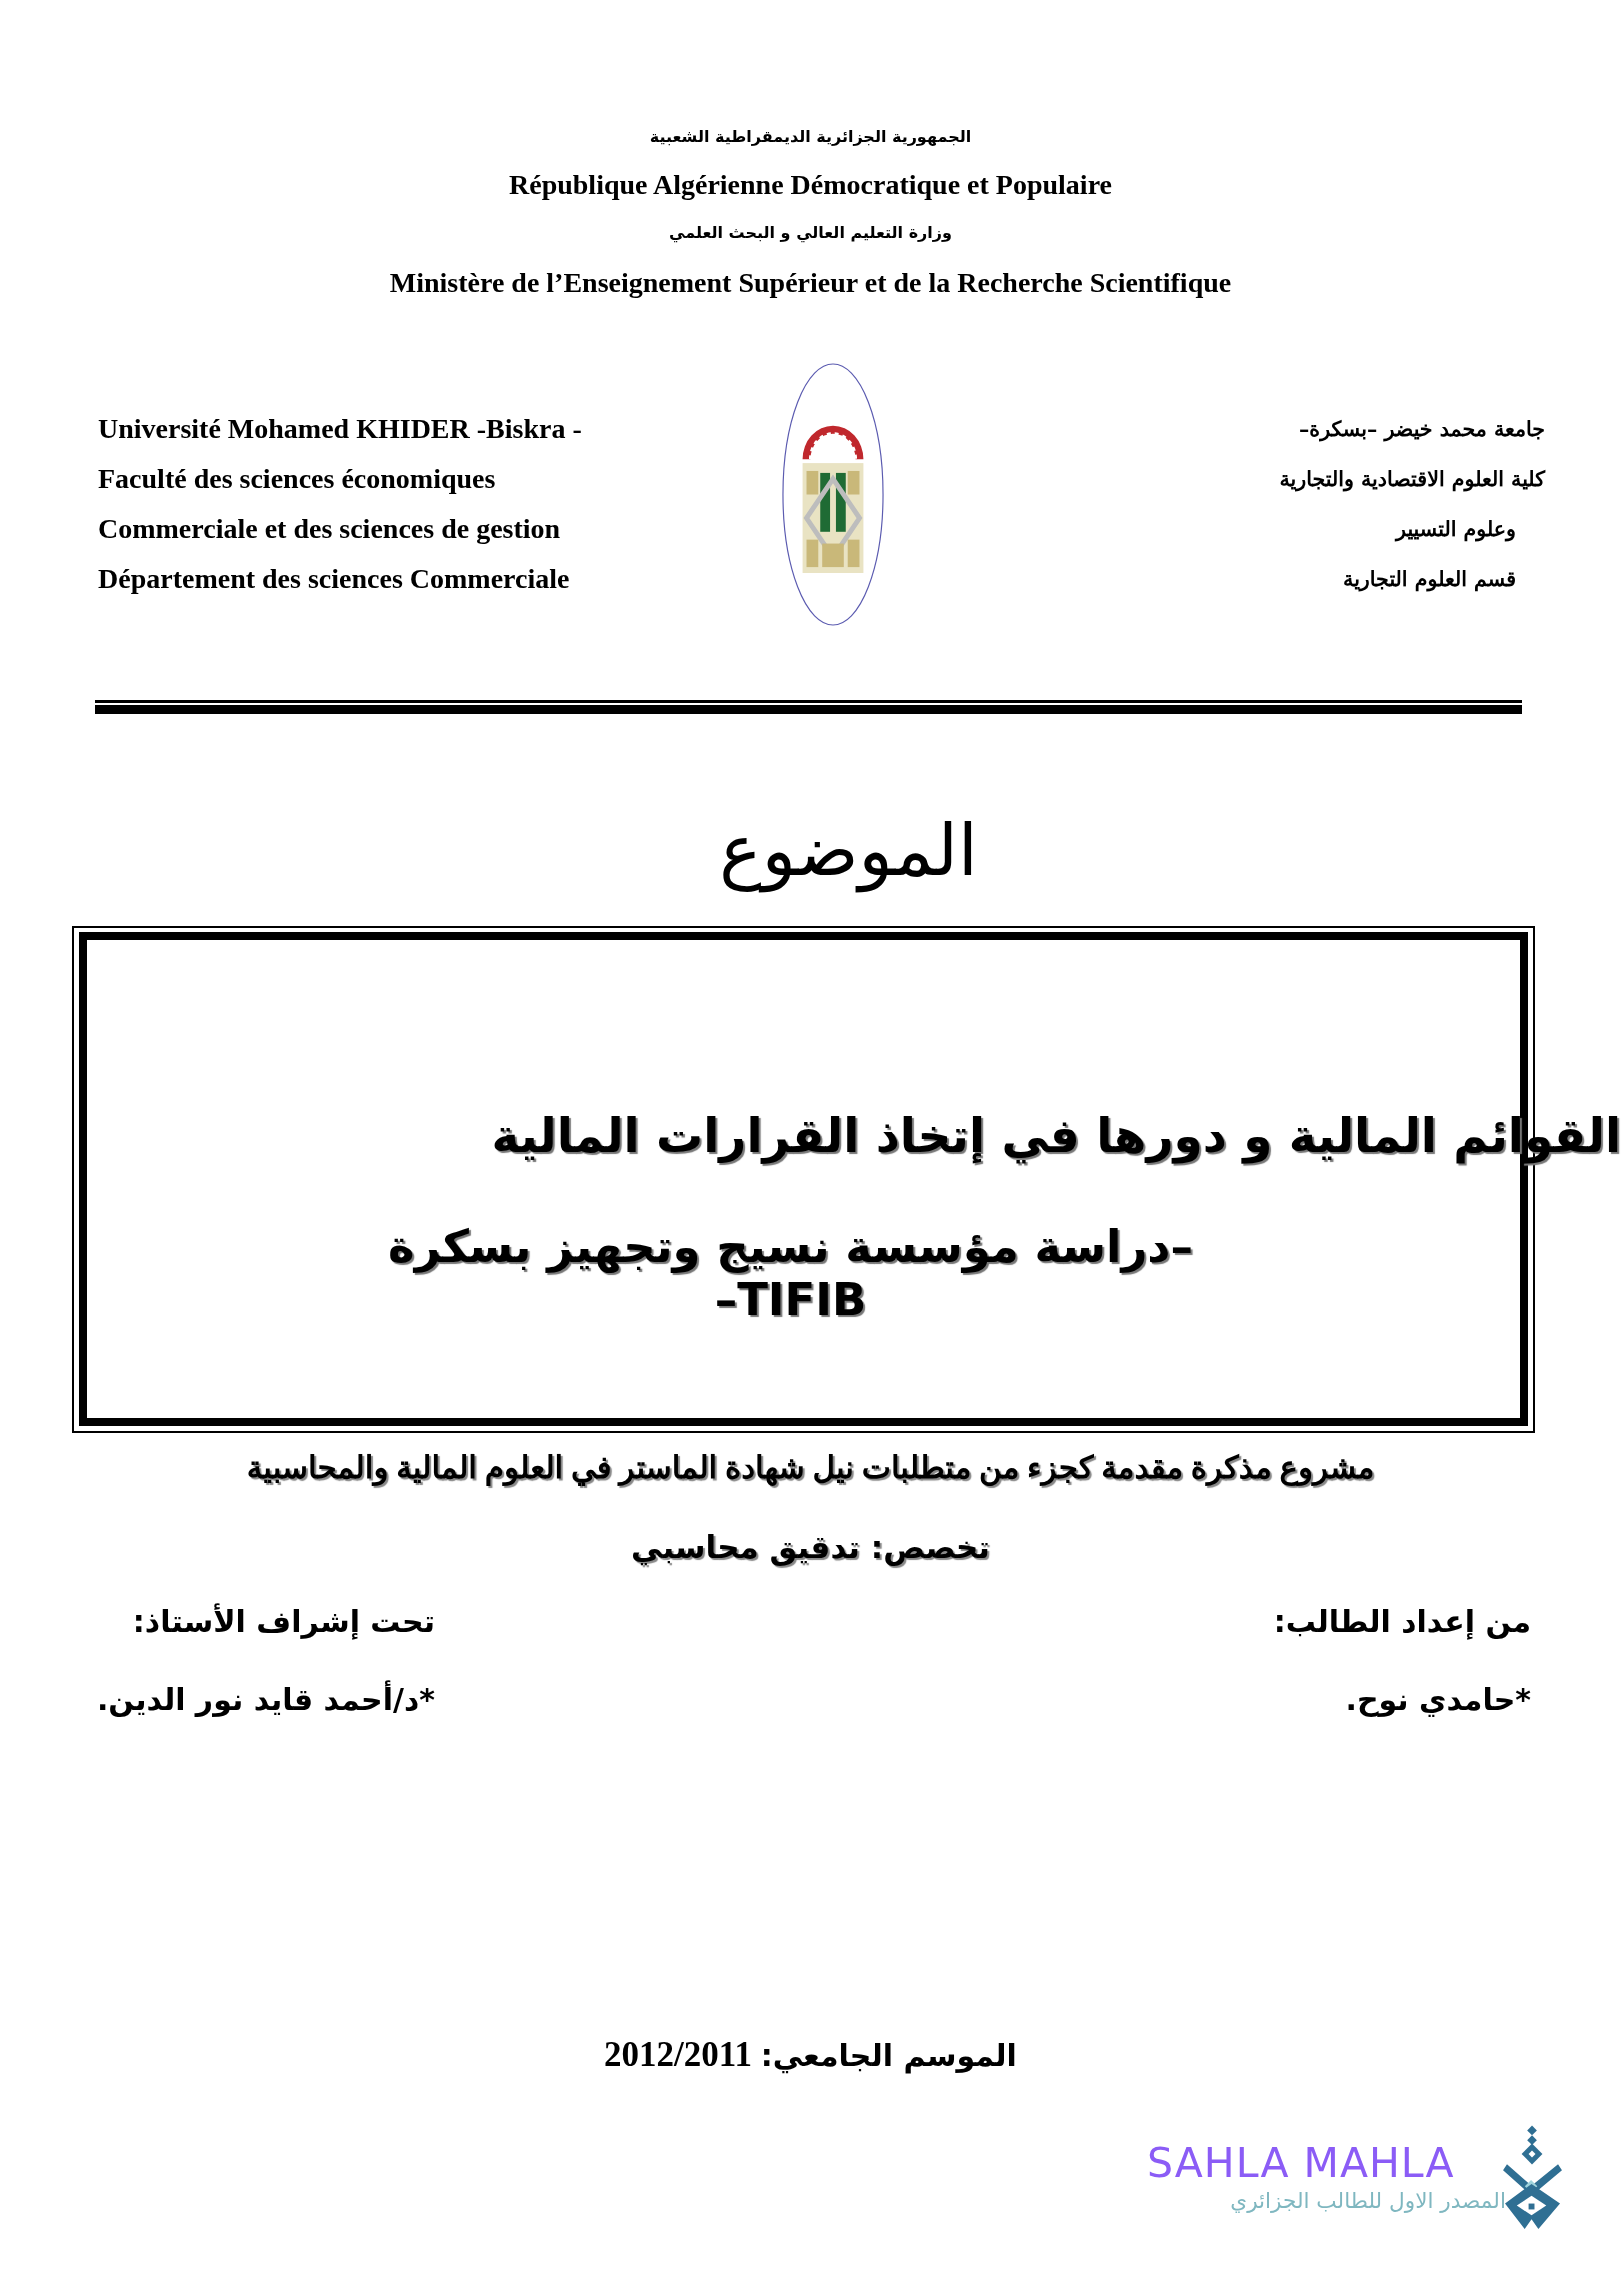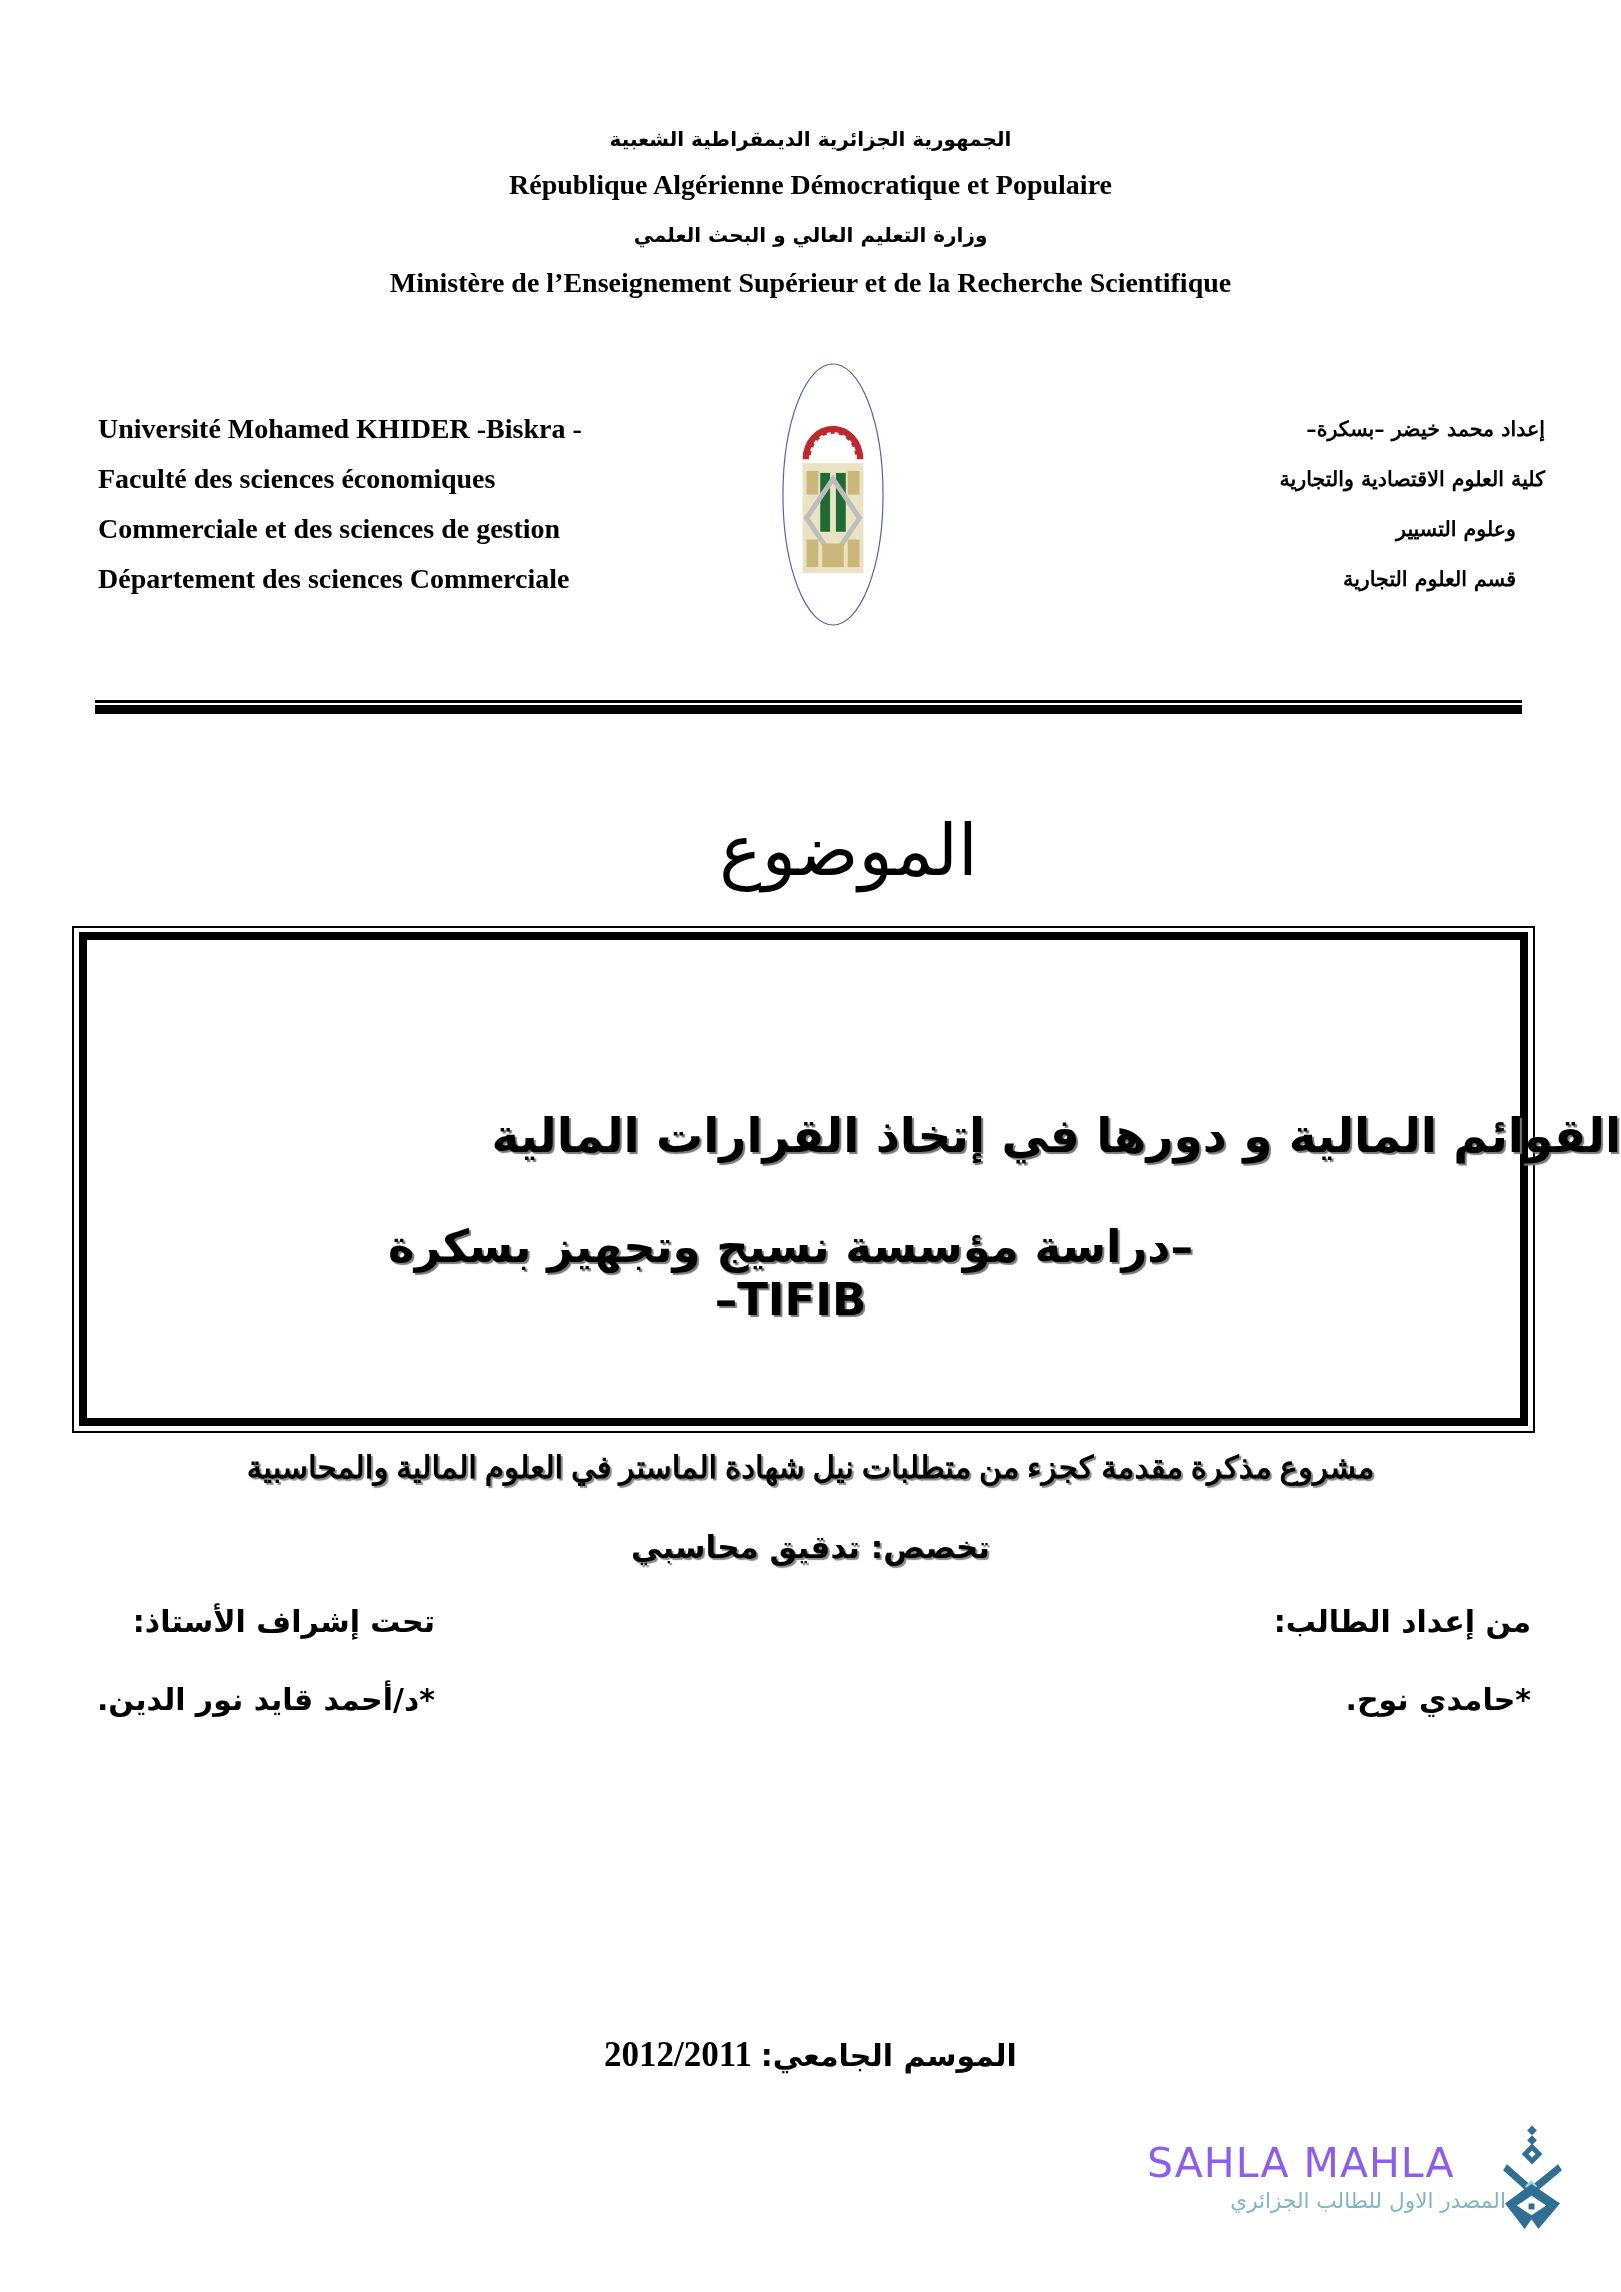--- a/index.html
+++ b/index.html
@@ -1,19 +1,19 @@
 <!DOCTYPE html>
 <html><head>
 <meta charset="utf-8">
 <style>
   html, body { margin:0; padding:0; background:#ffffff; }
   body { width:1621px; height:2293px; position:relative; overflow:hidden; color:#000; font-family:"DejaVu Serif", serif; }
   .abs { position:absolute; }
   .center { left:0; width:1621px; text-align:center; }
-  .hdr-ar { font-family:"DejaVu Sans", sans-serif; font-weight:bold; font-size:20px; direction:rtl; }
+  .hdr-ar { font-family:"DejaVu Sans", sans-serif; font-weight:bold; font-size:16px; direction:rtl; }
   .hdr-fr { font-family:"Liberation Serif", serif; font-weight:bold; font-size:28px; }
   .left-col { left:98px; font-family:"Liberation Serif", serif; font-weight:bold; font-size:28px; line-height:50px; white-space:nowrap; }
   .right-col { right:76px; font-family:"DejaVu Serif", serif; font-weight:bold; font-size:20.6px; line-height:50px; direction:rtl; text-align:right; white-space:nowrap; }
   .right-col div:nth-child(3), .right-col div:nth-child(4) { padding-right:29px; }
   .rule-thin { left:95px; width:1427px; top:700px; height:2.9px; background:#000; }
   .rule-thick { left:95px; width:1427px; top:705px; height:8.8px; background:#000; }
   .subject { top:809px; font-family:"DejaVu Sans", sans-serif; font-size:71px; direction:rtl;padding-left:38px; }
   .box-outer { left:72px; top:926px; width:1463px; height:507px; border:2px solid #000; box-sizing:border-box; }
   .box-inner { left:79px; top:932px; width:1449px; height:494px; border:8.8px solid #000; box-sizing:border-box; }
   .title1 { top:1108px; font-family:"DejaVu Sans", sans-serif; font-weight:bold; font-size:47px; direction:rtl; text-shadow:2px 2px 1px #777;text-align:right; }
@@ -42,21 +42,21 @@
 <div class="abs center hdr-fr" style="top:267px;">Ministère de l’Enseignement Supérieur et de la Recherche Scientifique</div>
 
 <div class="abs left-col" style="top:404px;">
   <div>Université Mohamed KHIDER -Biskra -</div>
   <div>Faculté des sciences économiques</div>
   <div>Commerciale et des sciences de gestion</div>
   <div>Département des sciences Commerciale</div>
 </div>
 
 <div class="abs right-col" style="top:404px;">
-  <div>إعداد محمد خيضر –بسكرة–</div>
+  <div>جامعة محمد خيضر –بسكرة–</div>
   <div>كلية العلوم الاقتصادية والتجارية</div>
   <div>وعلوم التسيير</div>
   <div>قسم العلوم التجارية</div>
 </div>
 
 <div class="abs logo">
   <svg width="104" height="267" viewBox="0 0 106 272">
     <ellipse cx="53" cy="136" rx="51" ry="133" fill="none" stroke="#5b5bb0" stroke-width="1.2"></ellipse>
     <path d="M22 100 A31 34 0 0 1 84 100 L76 100 A23 26 0 0 0 30 100 Z" fill="#c0282d"></path>
     <path d="M30 100 A23 26 0 0 1 76 100" fill="none" stroke="#fff" stroke-width="3" stroke-dasharray="4 4"></path>

